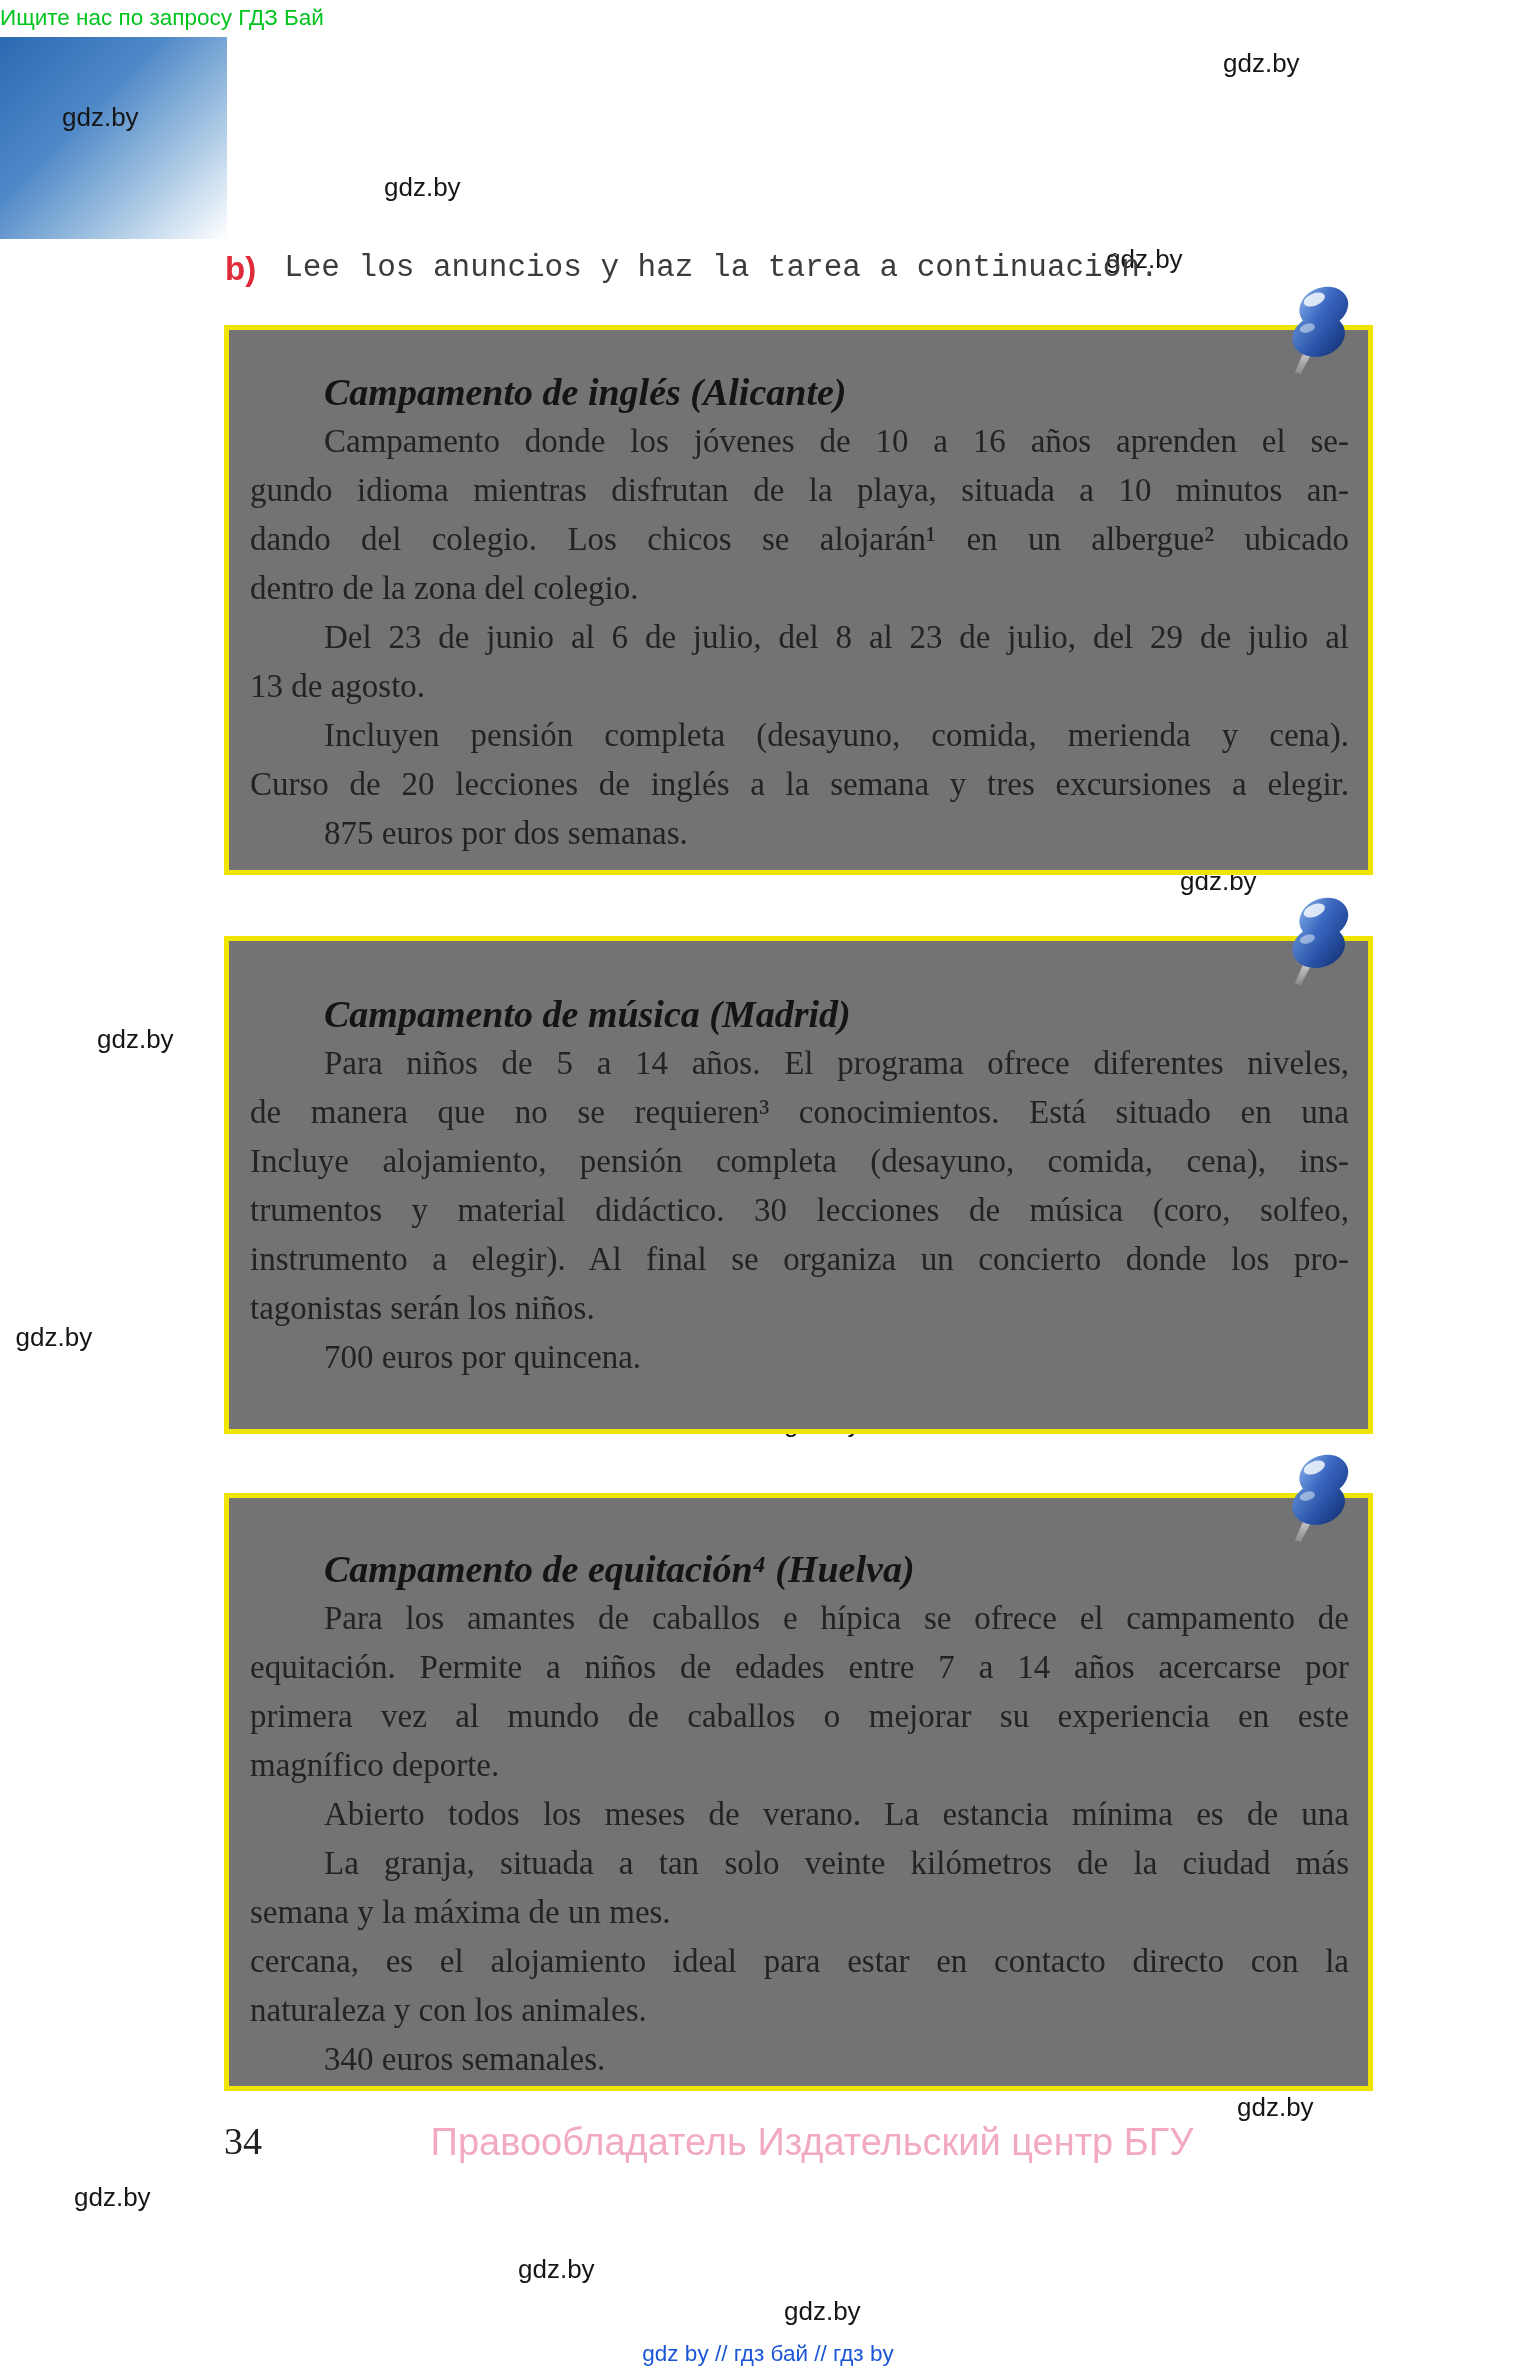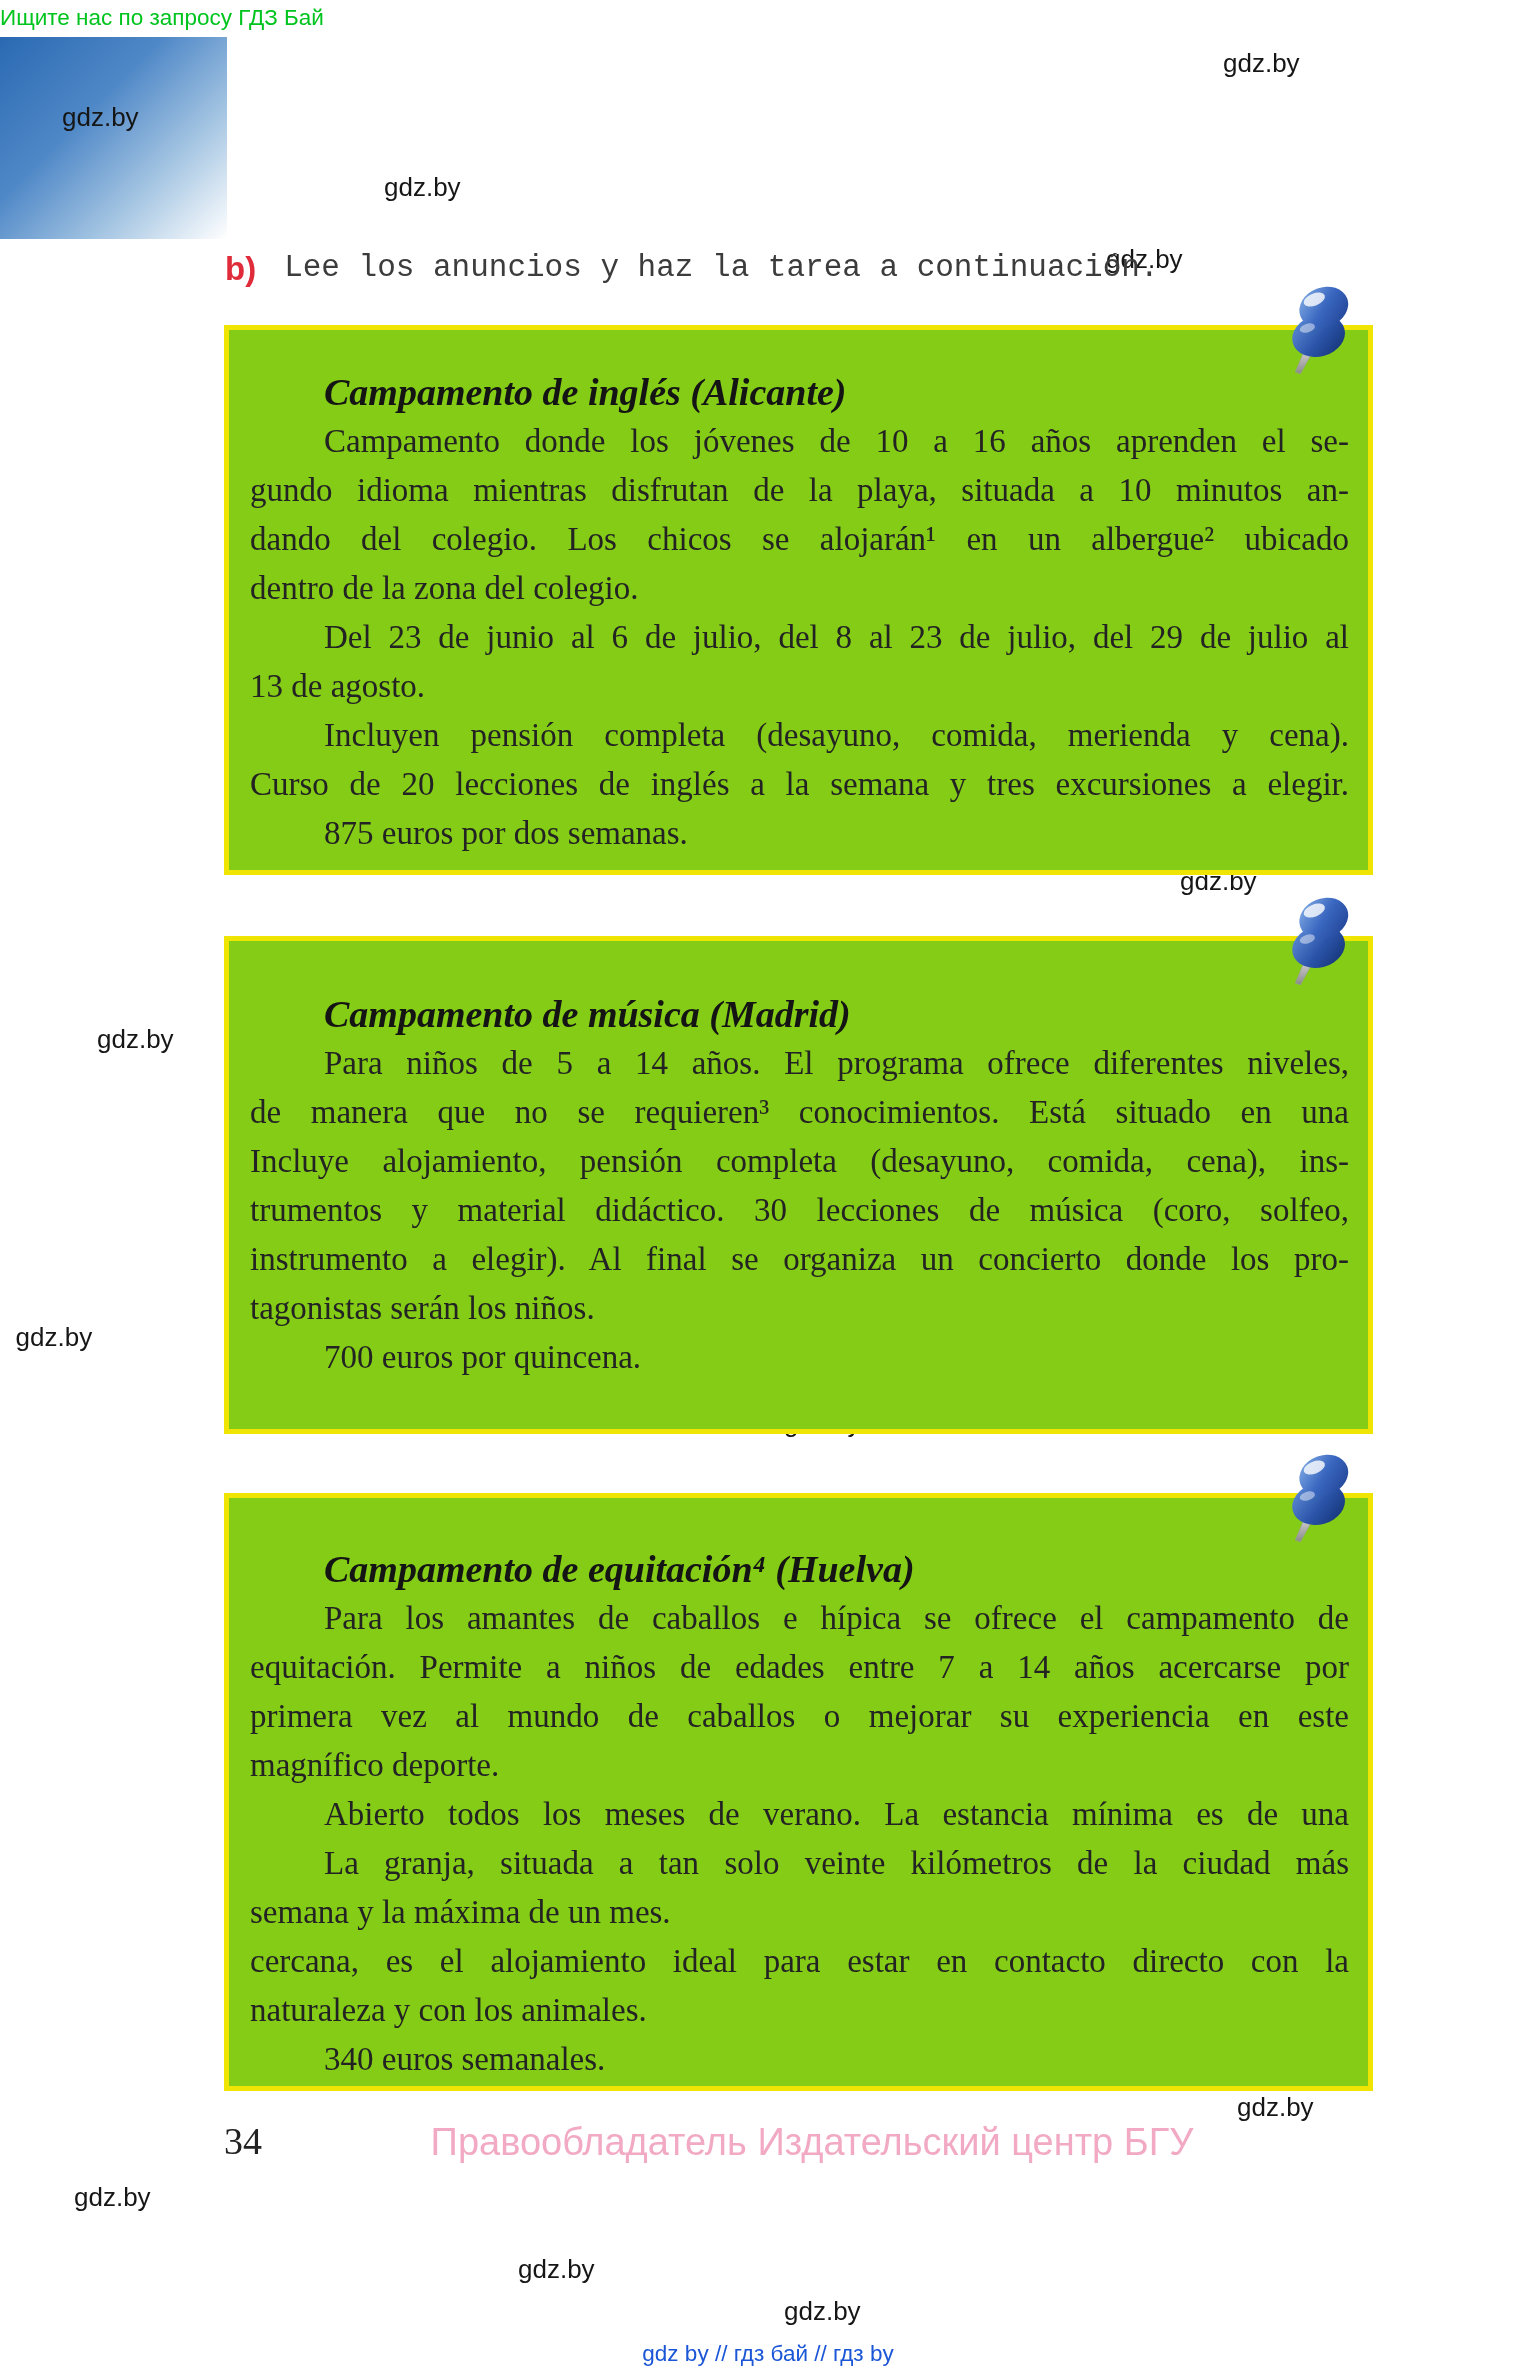--- a/index.html
+++ b/index.html
@@ -13,21 +13,21 @@
              background:linear-gradient(135deg,#2a69b2 0%,#4f88c7 38%,#a6c6e3 70%,#ffffff 100%); }
 
   .wm { position:absolute; font:26px "Liberation Sans", sans-serif; color:#161616; white-space:nowrap; }
 
   .task { position:absolute; left:225px; top:250px; display:flex; gap:28px;
           font-family:"Liberation Sans", sans-serif; }
   .task-label { color:#e02c3a; font-weight:bold; font-size:33px; }
   .task-text  { color:#3c3c3c; font-size:31px;font-family:Liberation Mono, monospace; }
 
   .ad { position:absolute; left:224px; width:1149px; box-sizing:border-box;
-        background:#84cc16; border:5.2px solid #f0e402; padding-left:21px; padding-right:19px; }
+        background:#737373; border:5.2px solid #f0e402; padding-left:21px; padding-right:19px; }
   .ad1 { top:325px;  height:550px; padding-top:38px; }
   .ad2 { top:936px; height:498px; padding-top:49px; }
   .ad3 { top:1493px; height:598px; padding-top:47px; }
 
   .ad-title { margin:0 0 0 74px; height:49px; color:#141414;
               font:italic bold 38px/49px "Liberation Serif", serif; }
   .tline { height:49px; overflow:hidden; color:#232323;
            font:33px/49px "Liberation Serif", serif; }
   .il { padding-left:74px; }
   .jl { text-align:justify; text-align-last:justify; }

